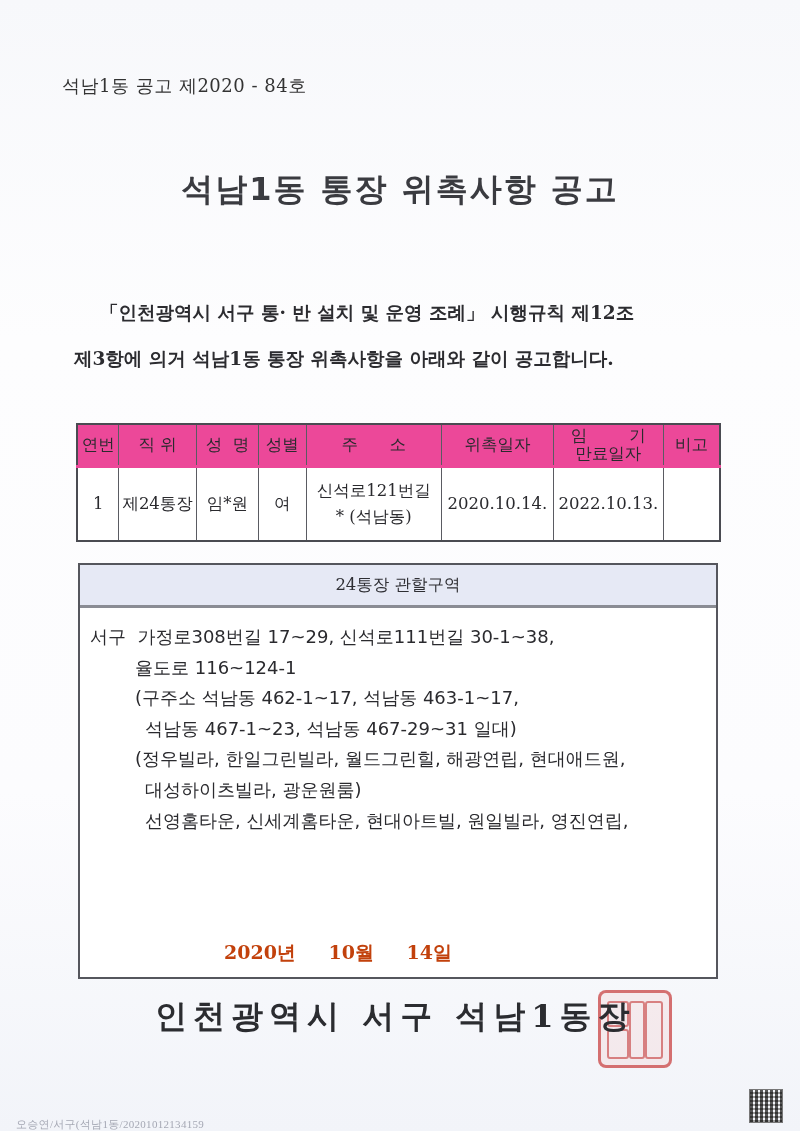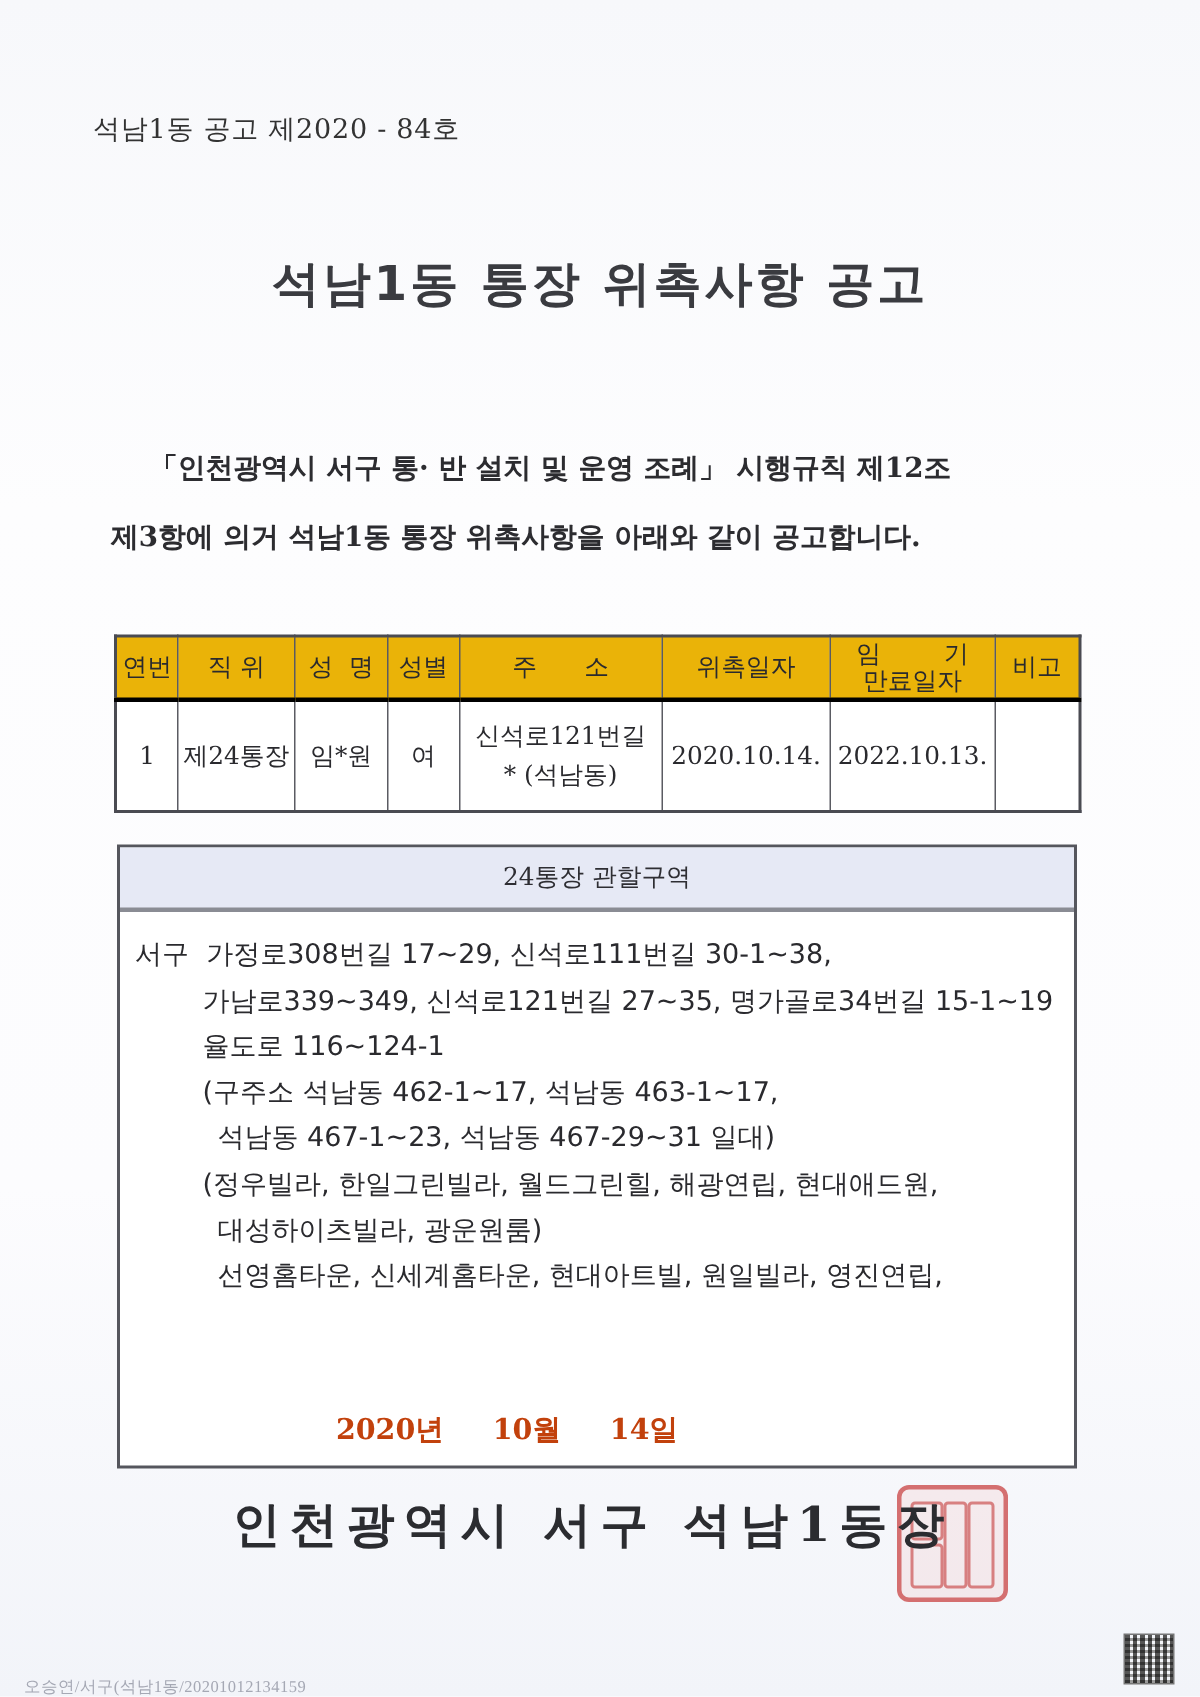--- a/index.html
+++ b/index.html
@@ -30,22 +30,22 @@
   .intro .l2 { display: block; white-space: nowrap; }
 
   table.roster {
     position: absolute; left: 76px; top: 423px; width: 645px;
     border-collapse: collapse; font-size: 16.5px; color: #2a2a2e;
   }
   table.roster th, table.roster td {
     border: 1.5px solid #5a5b62; text-align: center; padding: 0; font-weight: normal;
   }
   table.roster thead th {
-    background: #eab308; height: 40px; line-height: 18px;
-    border-bottom: 3px solid #000000;
+    background: #ec4899; height: 40px; line-height: 18px;
+    border-bottom: 3px solid #ec4899;
   }
   table.roster tbody td { height: 72px; line-height: 26px; background: #fff; }
   table.roster { border: 2px solid #4a4b52; }
 
   .area-box {
     position: absolute; left: 78px; top: 563px; width: 640px; height: 416px;
     border: 2px solid #55565d; background: #fff; box-sizing: border-box;
   }
   .area-head {
     height: 40px; line-height: 40px; text-align: center;
@@ -148,21 +148,20 @@
       <td>2022.10.13.</td>
       <td></td>
     </tr>
   </tbody>
 </table>
 
 <div class="area-box">
   <div class="area-head">24통장 관할구역</div>
   <div class="area-body">
     <span class="area-line ind0" style="white-space:pre">서구  가정로308번길 17~29, 신석로111번길 30-1~38,</span>
-    <span class="area-line ind1">가남로339~349, 신석로121번길 27~35, 명가골로34번길 15-1~19</span>
     <span class="area-line ind1">율도로 116~124-1</span>
     <span class="area-line ind1">(구주소 석남동 462-1~17, 석남동 463-1~17,</span>
     <span class="area-line ind2">석남동 467-1~23, 석남동 467-29~31 일대)</span>
     <span class="area-line ind1">(정우빌라, 한일그린빌라, 월드그린힐, 해광연립, 현대애드원,</span>
     <span class="area-line ind2">대성하이츠빌라, 광운원룸)</span>
     <span class="area-line ind2">선영홈타운, 신세계홈타운, 현대아트빌, 원일빌라, 영진연립,</span>
   </div>
 </div>
 
 <div class="date">

